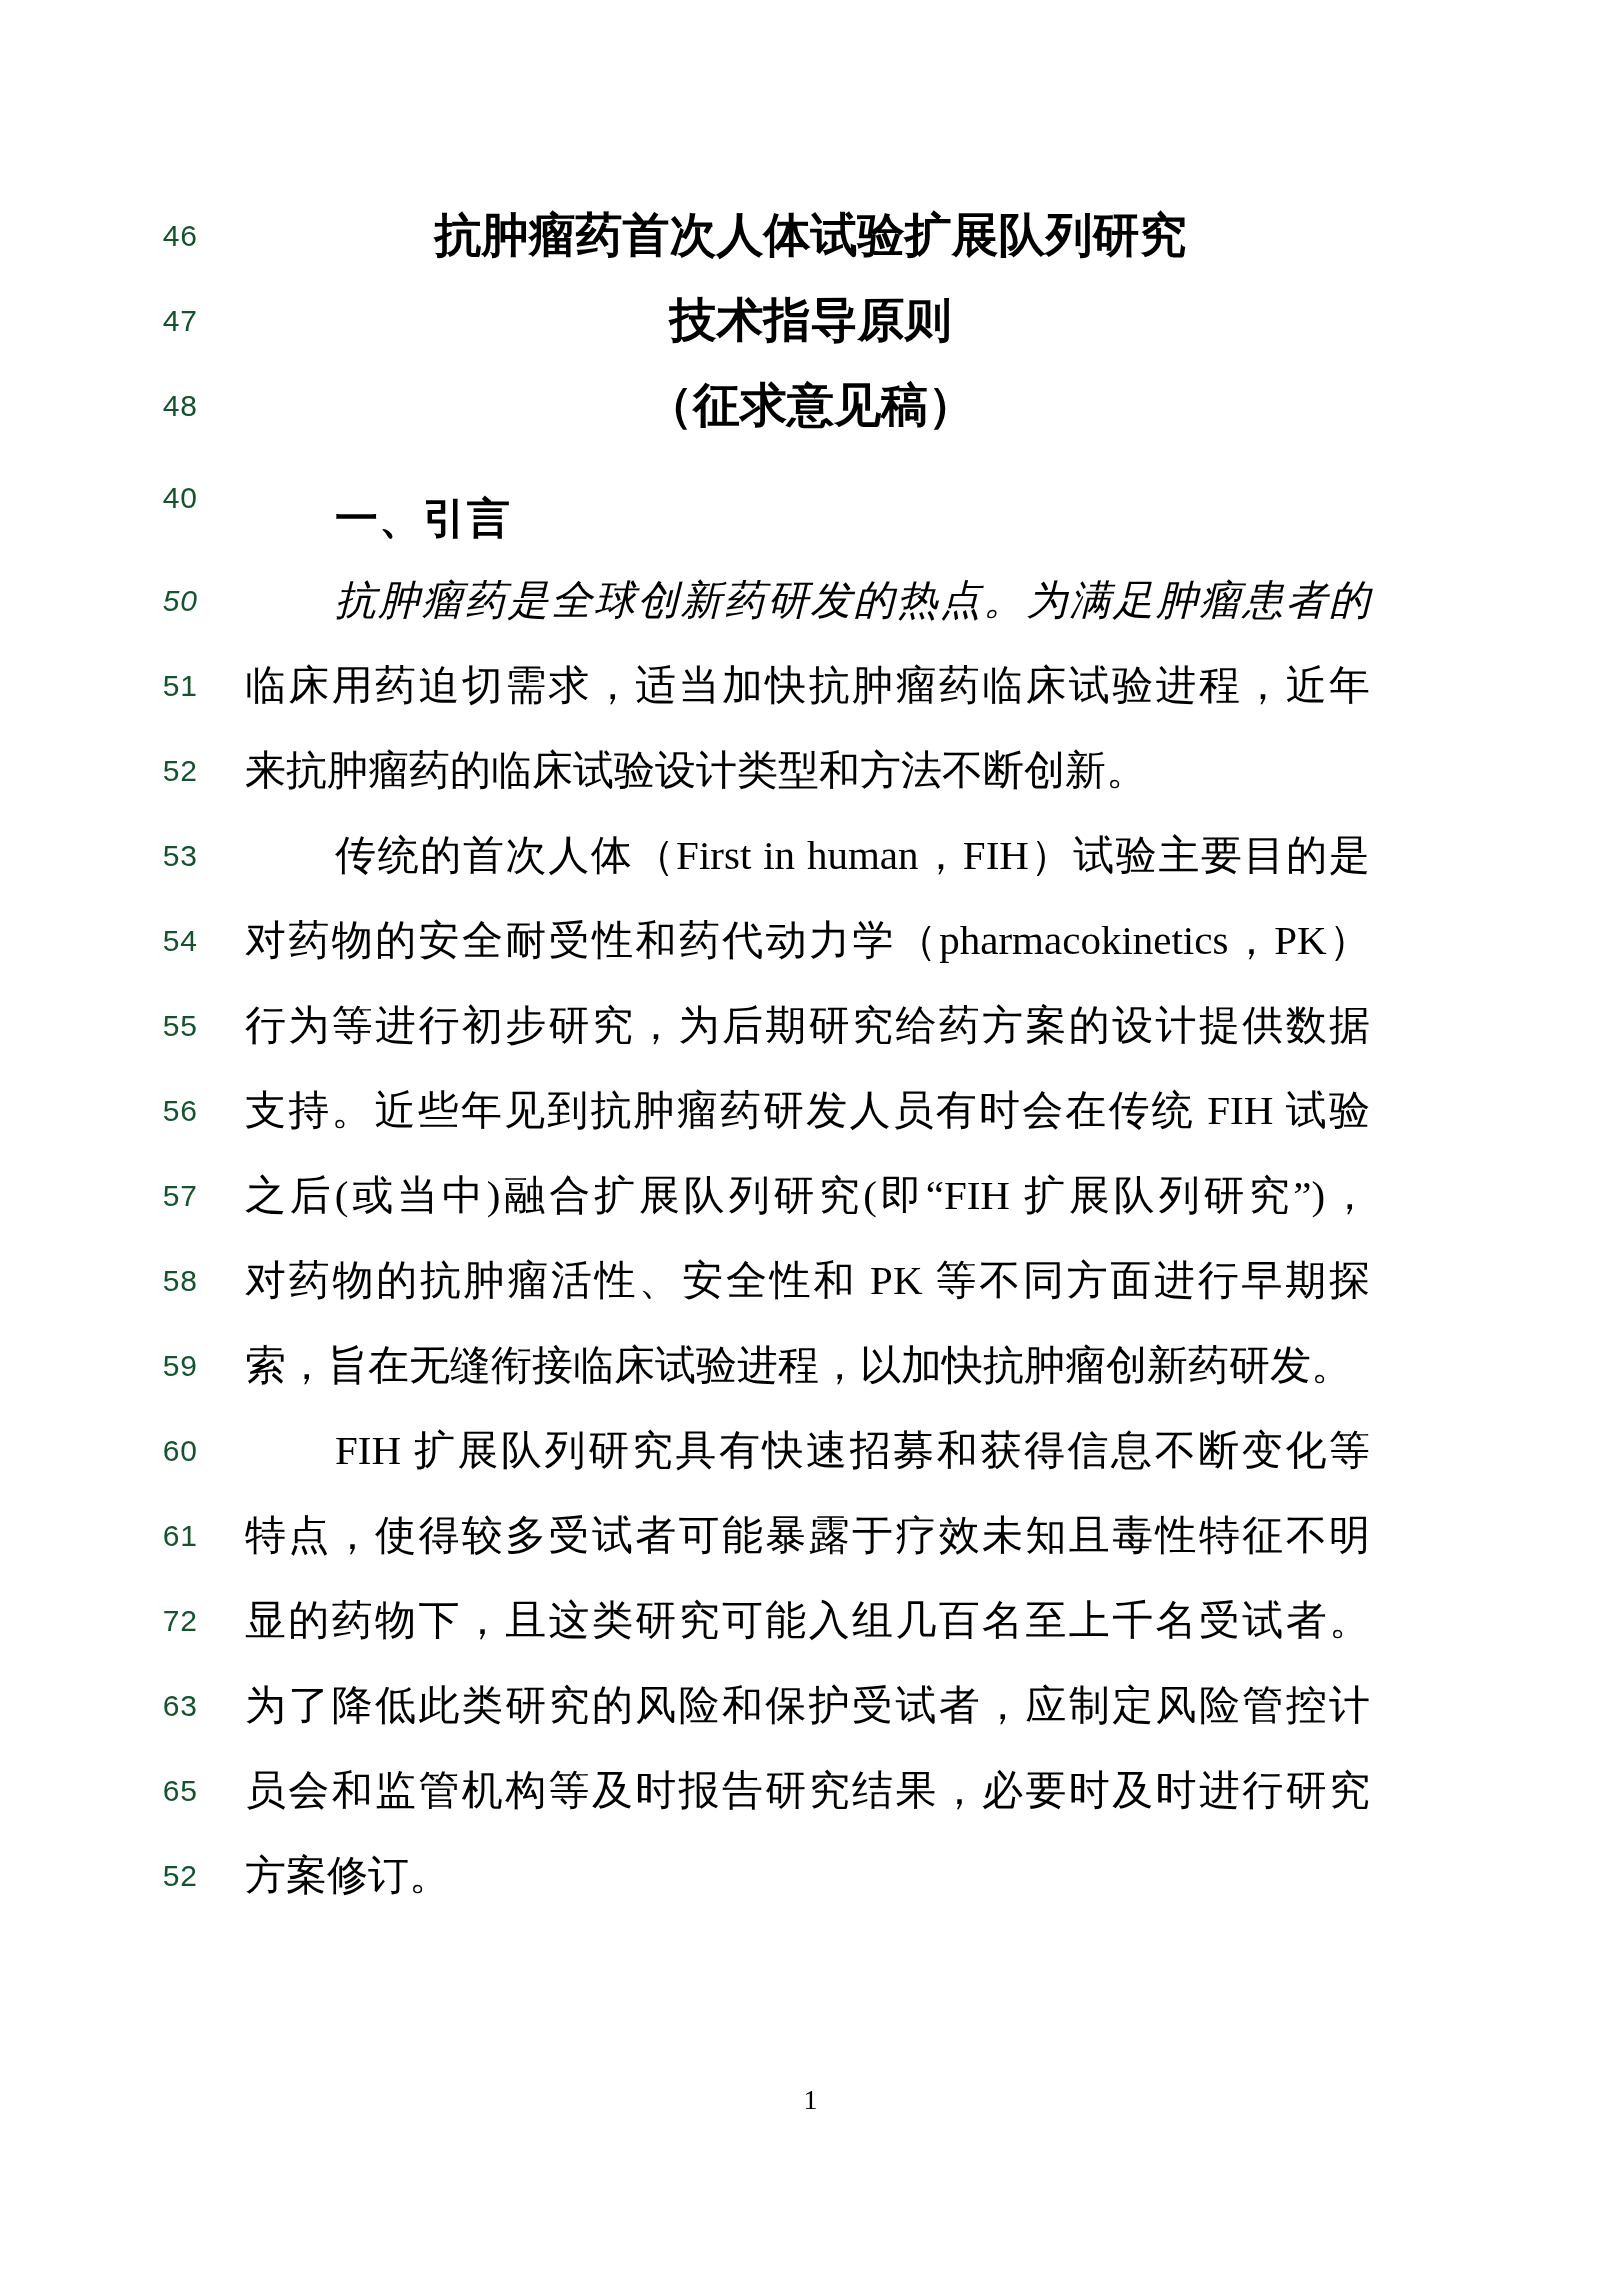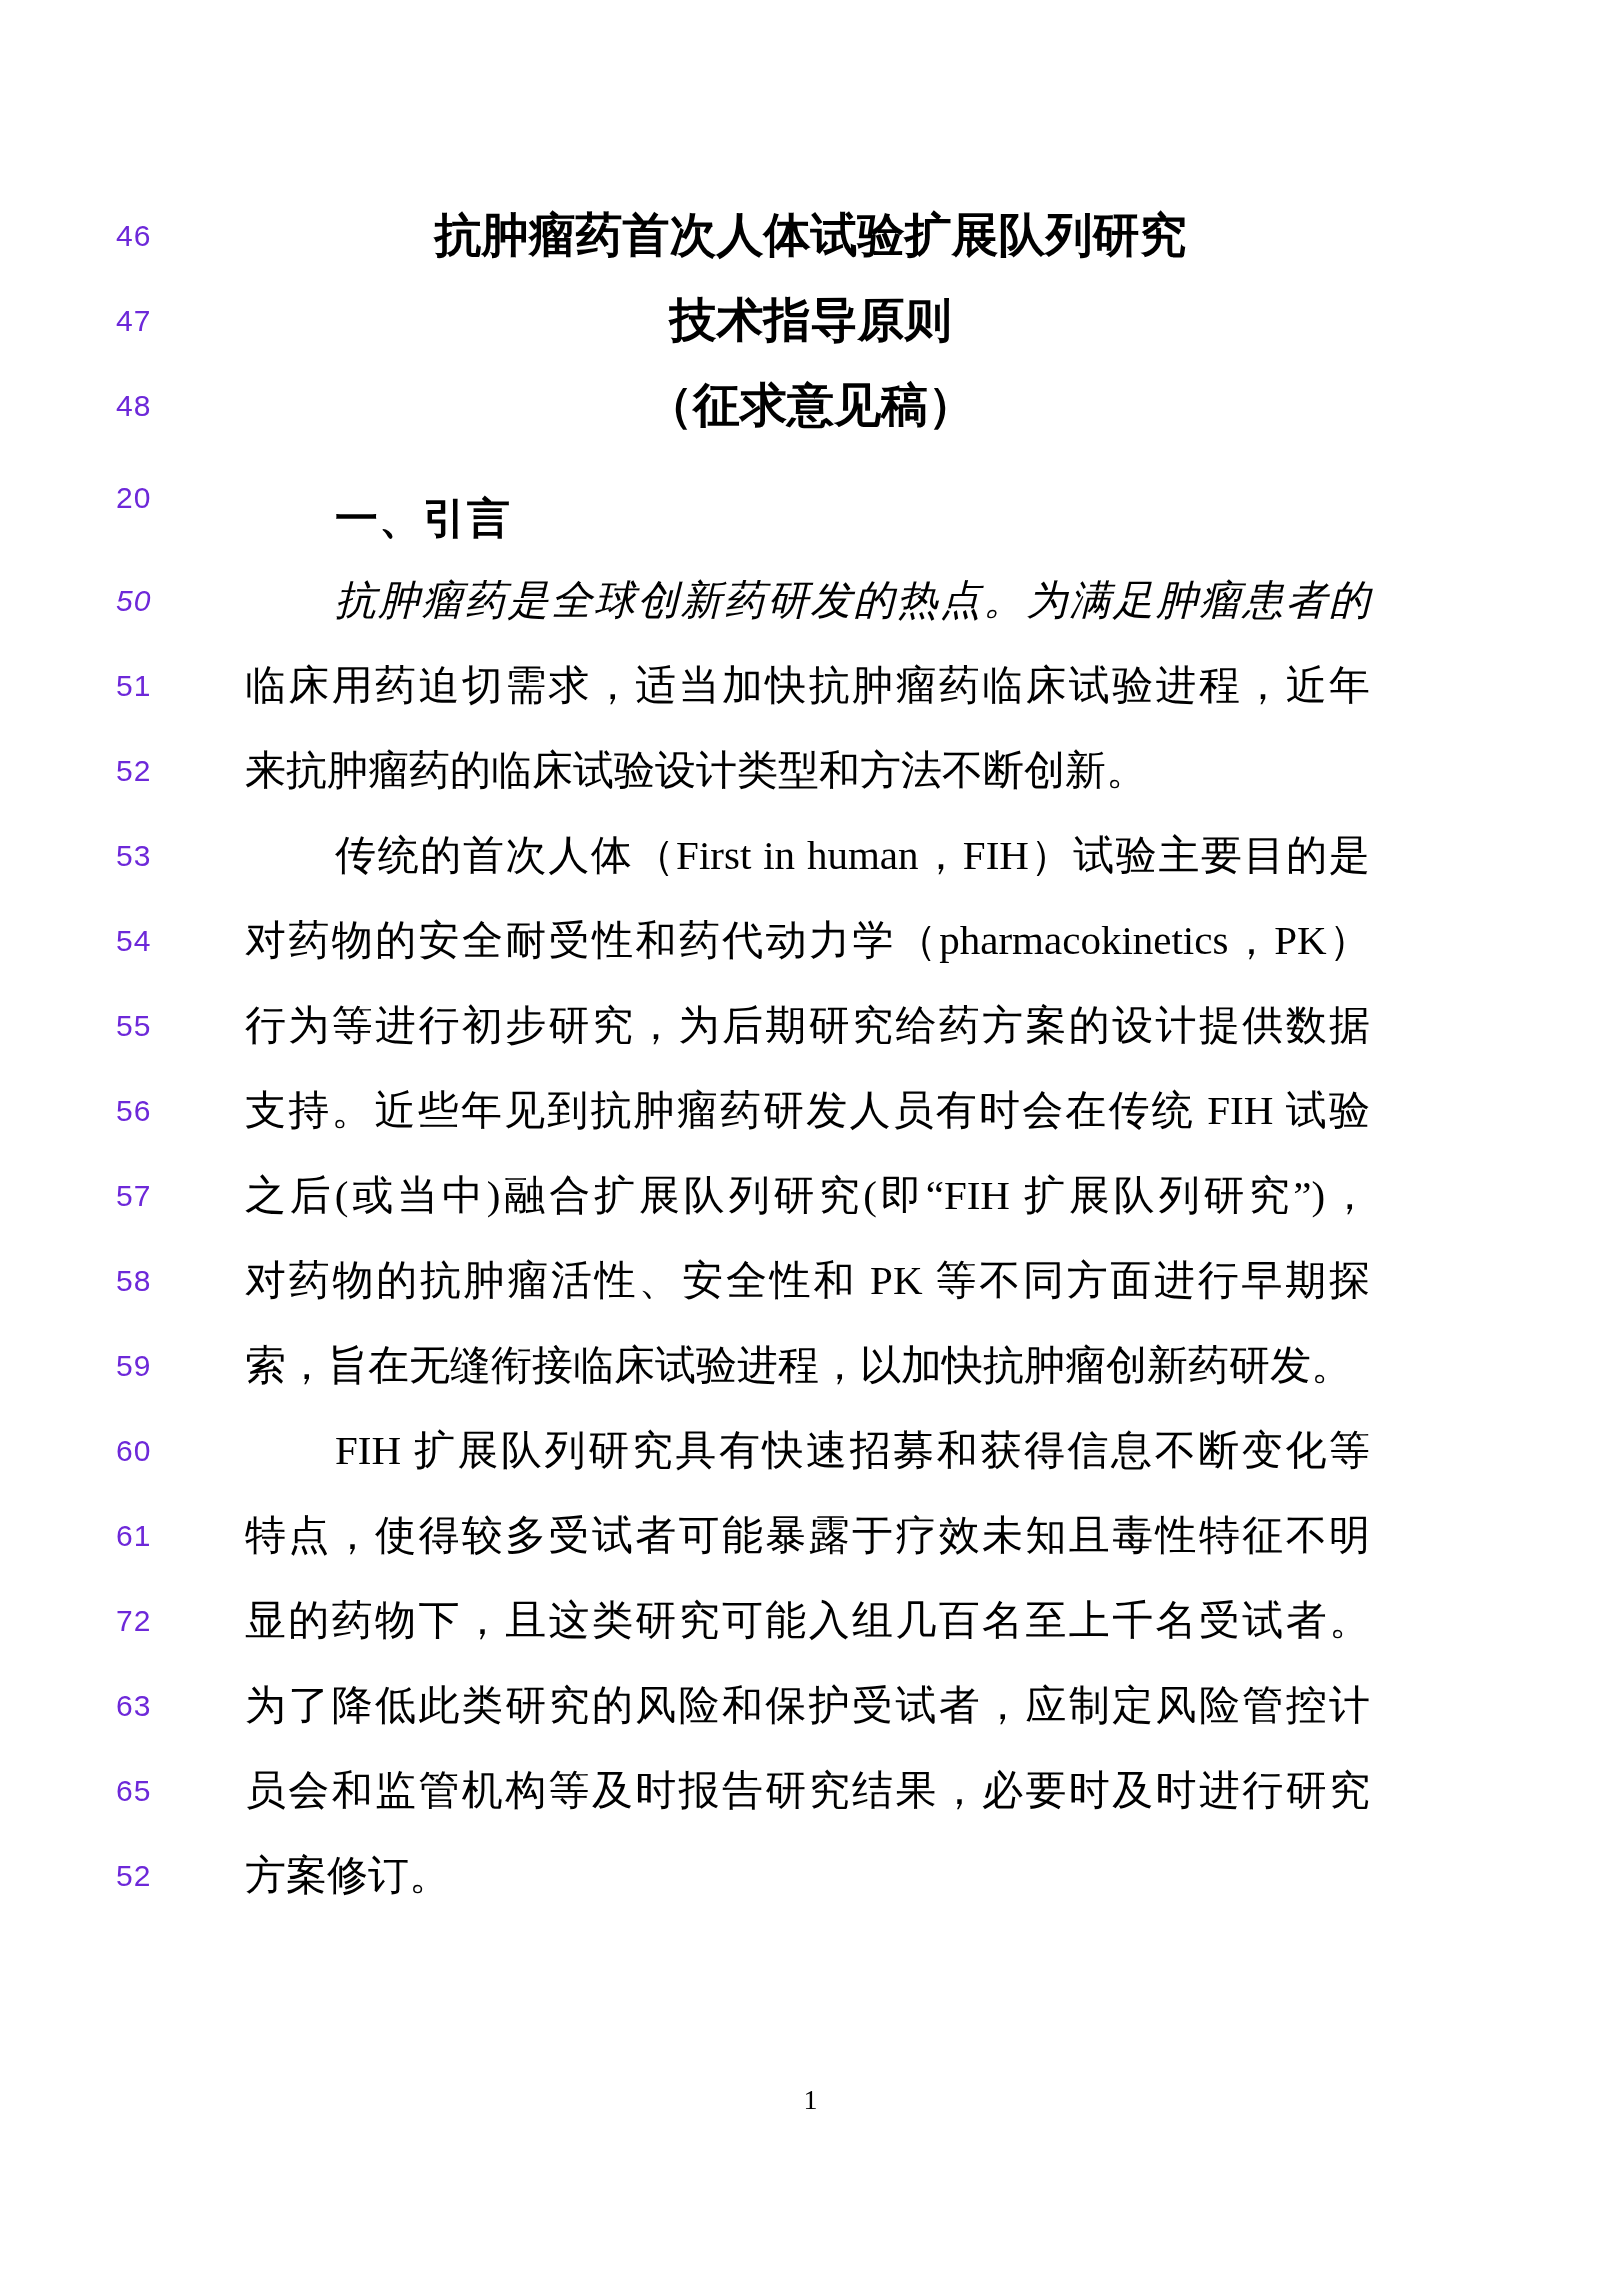--- a/index.html
+++ b/index.html
@@ -22,25 +22,25 @@
   .doc-line {
     position: relative;
     height: 85px;
     display: flex;
     align-items: center;
   }
   .line-no {
     position: absolute;
     left: 116px;
     width: 82px;
-    text-align: left;
+    text-align: right;
     font-family: "Liberation Sans", "DejaVu Sans", sans-serif;
     font-size: 30px;
     font-weight: 400;
-    color: #6d28d9;
+    color: #14532d;
     letter-spacing: 1px;
   }
   .line-text {
     display: block;
     margin-left: 245px;
     width: 1125px;
     font-size: 41px;
     letter-spacing: 0;
     white-space: nowrap;
     line-height: 1;
@@ -96,21 +96,21 @@
       </div>
       <div class="doc-line title">
         <span class="line-no">47</span>
         <span class="line-text">技术指导原则</span>
       </div>
       <div class="doc-line title">
         <span class="line-no">48</span>
         <span class="line-text">（征求意见稿）</span>
       </div>
       <div class="doc-line heading">
-        <span class="line-no">20</span>
+        <span class="line-no">40</span>
         <span class="line-text">一、引言</span>
       </div>
       <div class="doc-line body indent jl">
         <span class="line-no">50</span>
         <span class="line-text">抗肿瘤药是全球创新药研发的热点。为满足肿瘤患者的</span>
       </div>
       <div class="doc-line body jl">
         <span class="line-no">51</span>
         <span class="line-text">临床用药迫切需求，适当加快抗肿瘤药临床试验进程，近年</span>
       </div>

